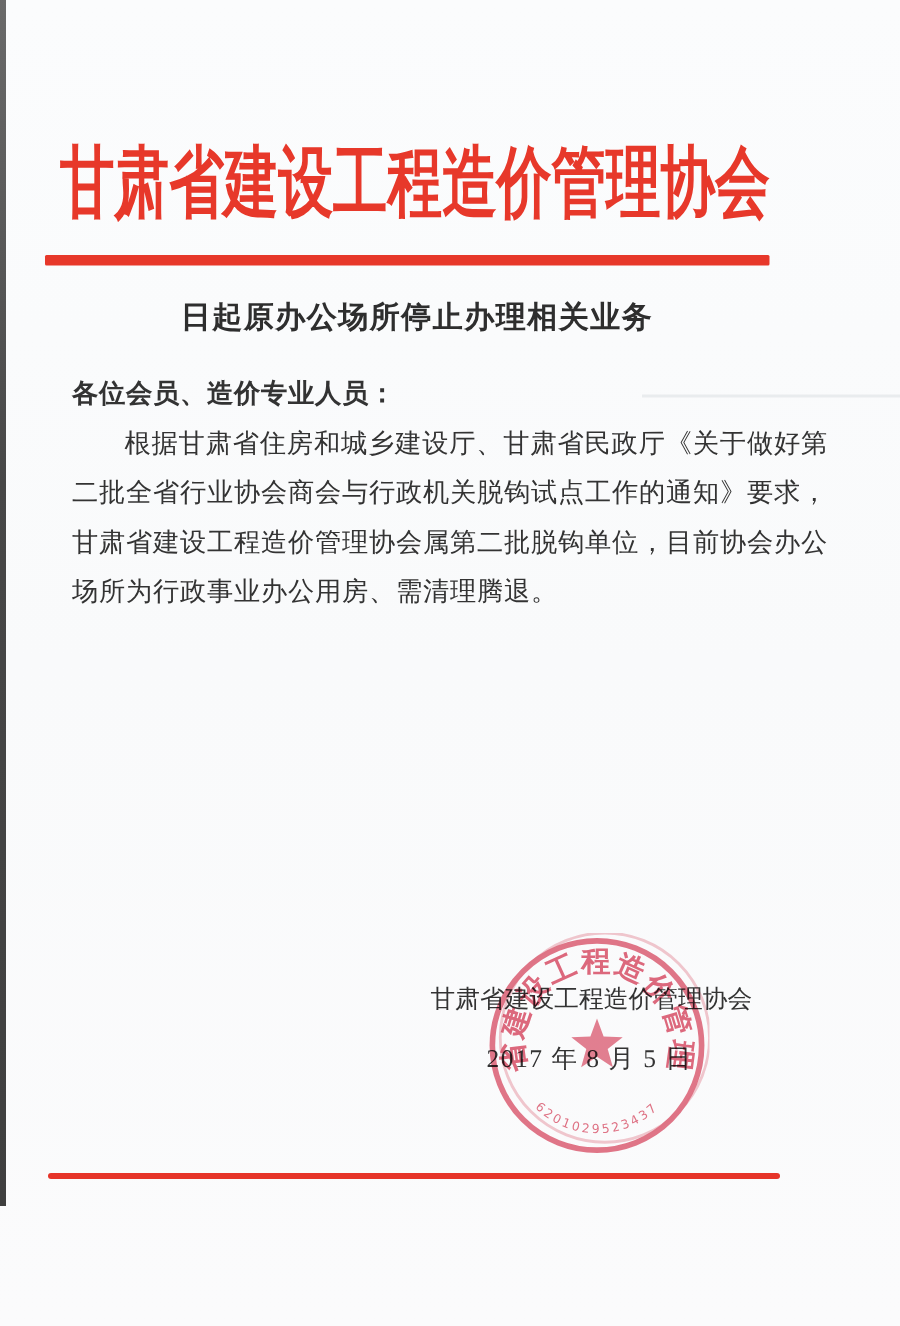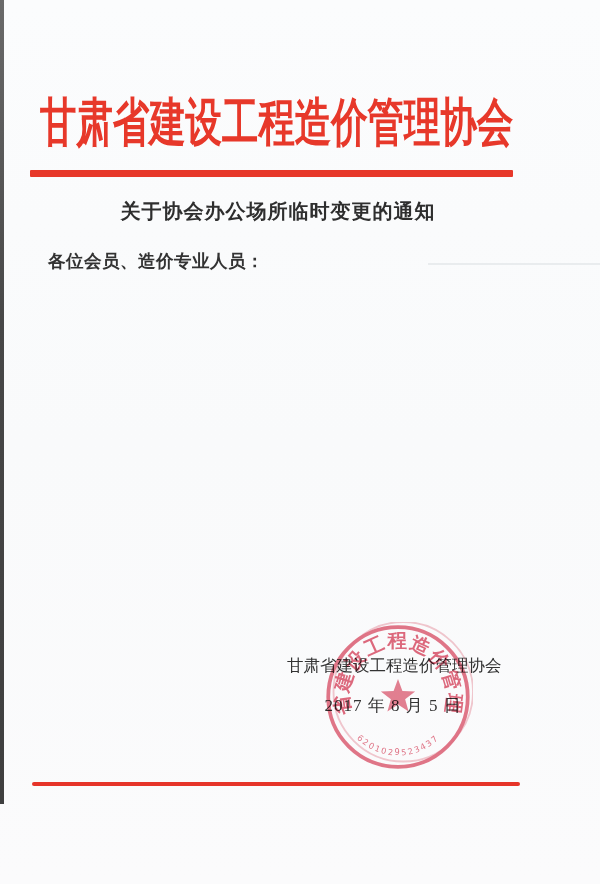--- a/index.html
+++ b/index.html
@@ -37,21 +37,21 @@
   .doc-title {
     position: absolute; left: 48px; top: 198px; width: 460px; margin: 0;
     text-align: center;
     font-size: 20px; font-weight: bold; color: #2e2e2e;
     letter-spacing: 1px;
   }
   .body-block {
     position: absolute; left: 48px; top: 246px; width: 504px;
     font-size: 17.5px; color: #333333; letter-spacing: 0.5px;
   }
-  .body-block p { margin: 0; line-height: 33px; font-family: Liberation Mono, monospace; }
+  .body-block p { margin: 0; line-height: 33px; }
   .salutation { font-weight: bold; }
   .body-para {
     text-indent: 2em;
     text-align: justify;
     text-justify: inter-character;
   }
   .closing { text-indent: 2em; }
   .signature-block {
     position: absolute; left: 287px; top: 655px; width: 212px;
     color: #333333; z-index: 1;
@@ -76,24 +76,25 @@
 
 <div class="page">
 
   <div class="scan-edge-left"></div>
   <div class="scan-artifact-line"></div>
 
   <div class="letterhead">甘肃省建设工程造价管理协会</div>
 
   <div class="letterhead-rule"></div>
 
-  <h1 class="doc-title">关于协会办公场所临时变更的通知</h1>
+  <h1 class="doc-title">日起原办公场所停止办理相关业务</h1>
 
   <div class="body-block">
     <p class="salutation">各位会员、造价专业人员：</p>
+    <p class="body-para">根据甘肃省住房和城乡建设厅、甘肃省民政厅《关于做好第二批全省行业协会商会与行政机关脱钩试点工作的通知》要求，甘肃省建设工程造价管理协会属第二批脱钩单位，目前协会办公场所为行政事业办公用房、需清理腾退。</p>
   </div>
 
   <div class="signature-block">
     <div class="signature-org">甘肃省建设工程造价管理协会</div>
     <div class="signature-date">2017 年 8 月 5 日</div>
   </div>
 
   <svg class="seal" viewBox="0 0 200 200" xmlns="http://www.w3.org/2000/svg">
     <defs>
       <path id="sealTextArc" d="M 36.9,119.3 A 66,66 0 1,1 163.1,119.3" fill="none"></path>

